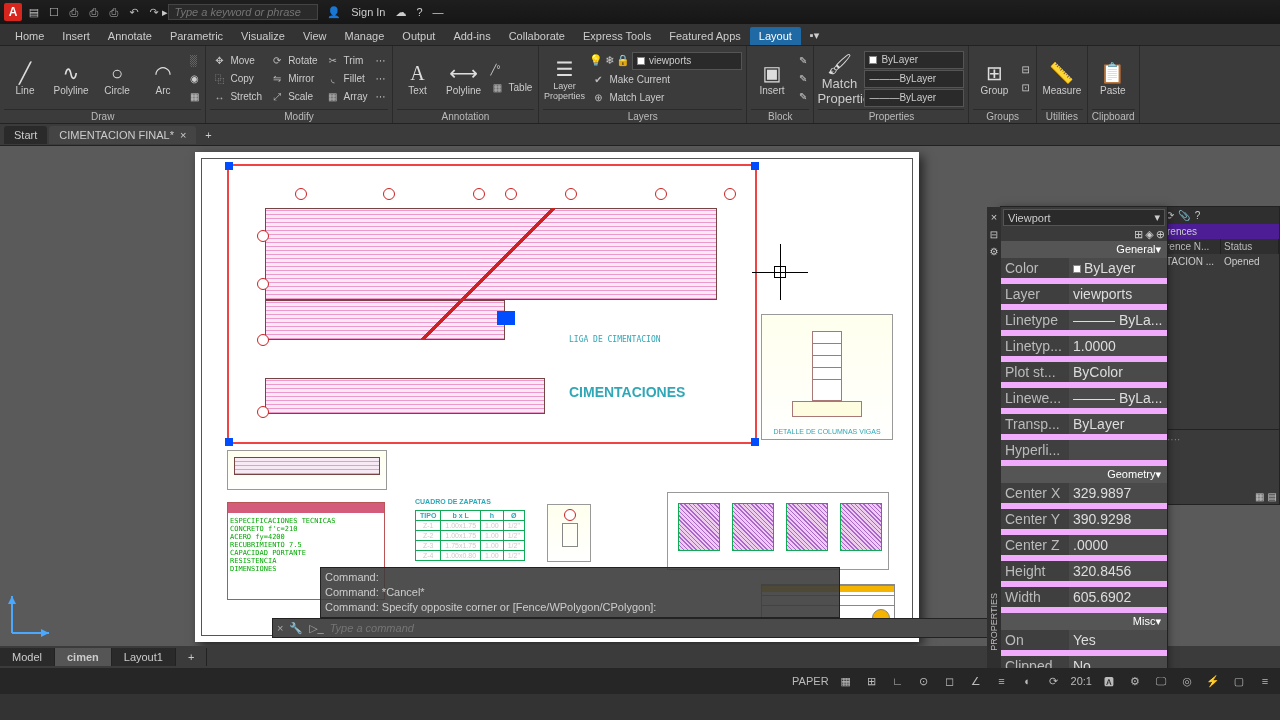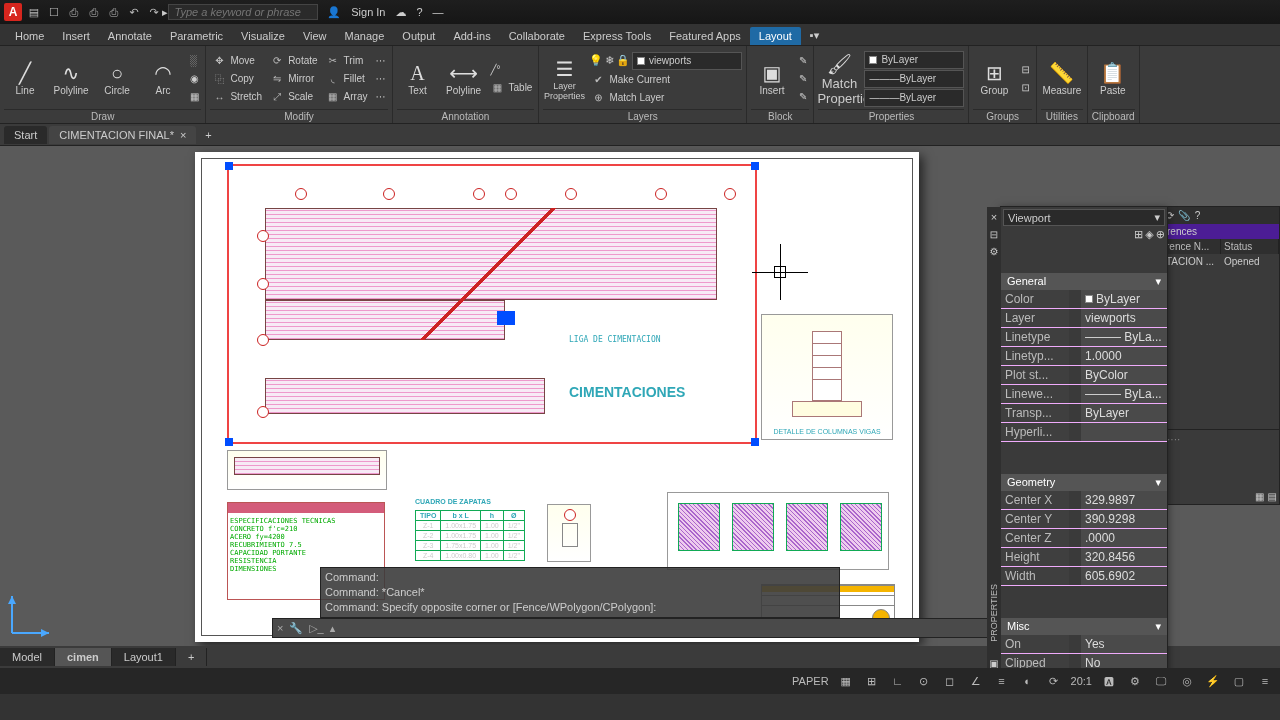--- a/index.html
+++ b/index.html
@@ -43,22 +43,22 @@
 .paper { position: absolute; left: 195px; top: 6px; width: 724px; height: 490px; background: #fff; box-shadow: 4px 4px 10px rgba(0,0,0,0.6); }
 .viewport-sel { position: absolute; border: 2px solid #ef4444; }
 .grip { position: absolute; width: 8px; height: 8px; background: #004dff; }
 
 .ucs { position: absolute; left: 4px; bottom: 30px; width: 50px; height: 50px; }
 .ucs svg { width: 50px; height: 50px; }
 
 
 .palette { position: absolute; right: 112px; top: 60px; width: 168px; background: #3a3a3a; border: 1px solid #222; box-shadow: 0 2px 8px rgba(0,0,0,0.5); }
 .palette .sel { background: #2a2a2a; border: 1px solid #555; margin: 2px; display: flex; align-items: center; padding: 1px 4px; font-size: 11px; color: #ccc; justify-content: space-between; }
-.palette .cat { background: #555; color: #fff; padding: 2px 6px; font-size: 11px; display: flex; justify-content: space-between; margin-top: 32px; }
-.palette .prow { display: flex; font-size: 12px; border-bottom: 1px solid #f0abfc; gap: 12px; }
+.palette .cat { background: #555; color: #fff; padding: 2px 6px; font-size: 11px; display: flex; justify-content: flex-end; }
+.palette .prow { display: flex; font-size: 14px; border-bottom: 6px solid #f0abfc; }
 .palette .prow .k { width: 68px; padding: 2px 4px; color: #bbb; background: #3f3f3f; overflow: hidden; text-overflow: ellipsis; white-space: nowrap; }
 .palette .prow .v { flex: 1; padding: 2px 4px; color: #ddd; background: #4a4a4a; overflow: hidden; text-overflow: ellipsis; white-space: nowrap; }
 .palette-strip { position: absolute; left: -14px; top: 0; bottom: 0; width: 14px; background: #2f2f2f; display: flex; flex-direction: column; align-items: center; gap: 6px; padding-top: 4px; }
 .palette-strip span { writing-mode: vertical-rl; font-size: 9px; color: #bbb; transform: rotate(180deg); margin-top: auto; margin-bottom: 10px; }
 
 
 .xref { position: absolute; right: 0; top: 60px; width: 118px; background: #3a3a3a; border: 1px solid #222; font-size: 10px; }
 .xref .xhdr { display: flex; gap: 4px; padding: 3px; background: #2f2f2f; }
 .xref .xlabel { background: #4c1d95; color: #ccc; padding: 2px 4px; }
 .xref .xcols { display: flex; background: #2f2f2f; }
@@ -473,20 +473,21 @@
 
     <div class="cmdhist">
       <div>Command:</div>
       <div>Command: *Cancel*</div>
       <div>Command: Specify opposite corner or [Fence/WPolygon/CPolygon]:</div>
     </div>
     <div class="cmdline">
       <span class="ic">×</span>
       <span class="ic">🔧</span>
       <span class="ic">▷_</span>
+      <input placeholder="Type a command" style="">
       <span class="ic">▴</span>
     </div>
 
     <div class="layout-tabs">
       <div class="lt">Model</div>
       <div class="lt active">cimen</div>
       <div class="lt">Layout1</div>
       <div class="lt" style="background:#3b3b3b">+</div>
     </div>
 

